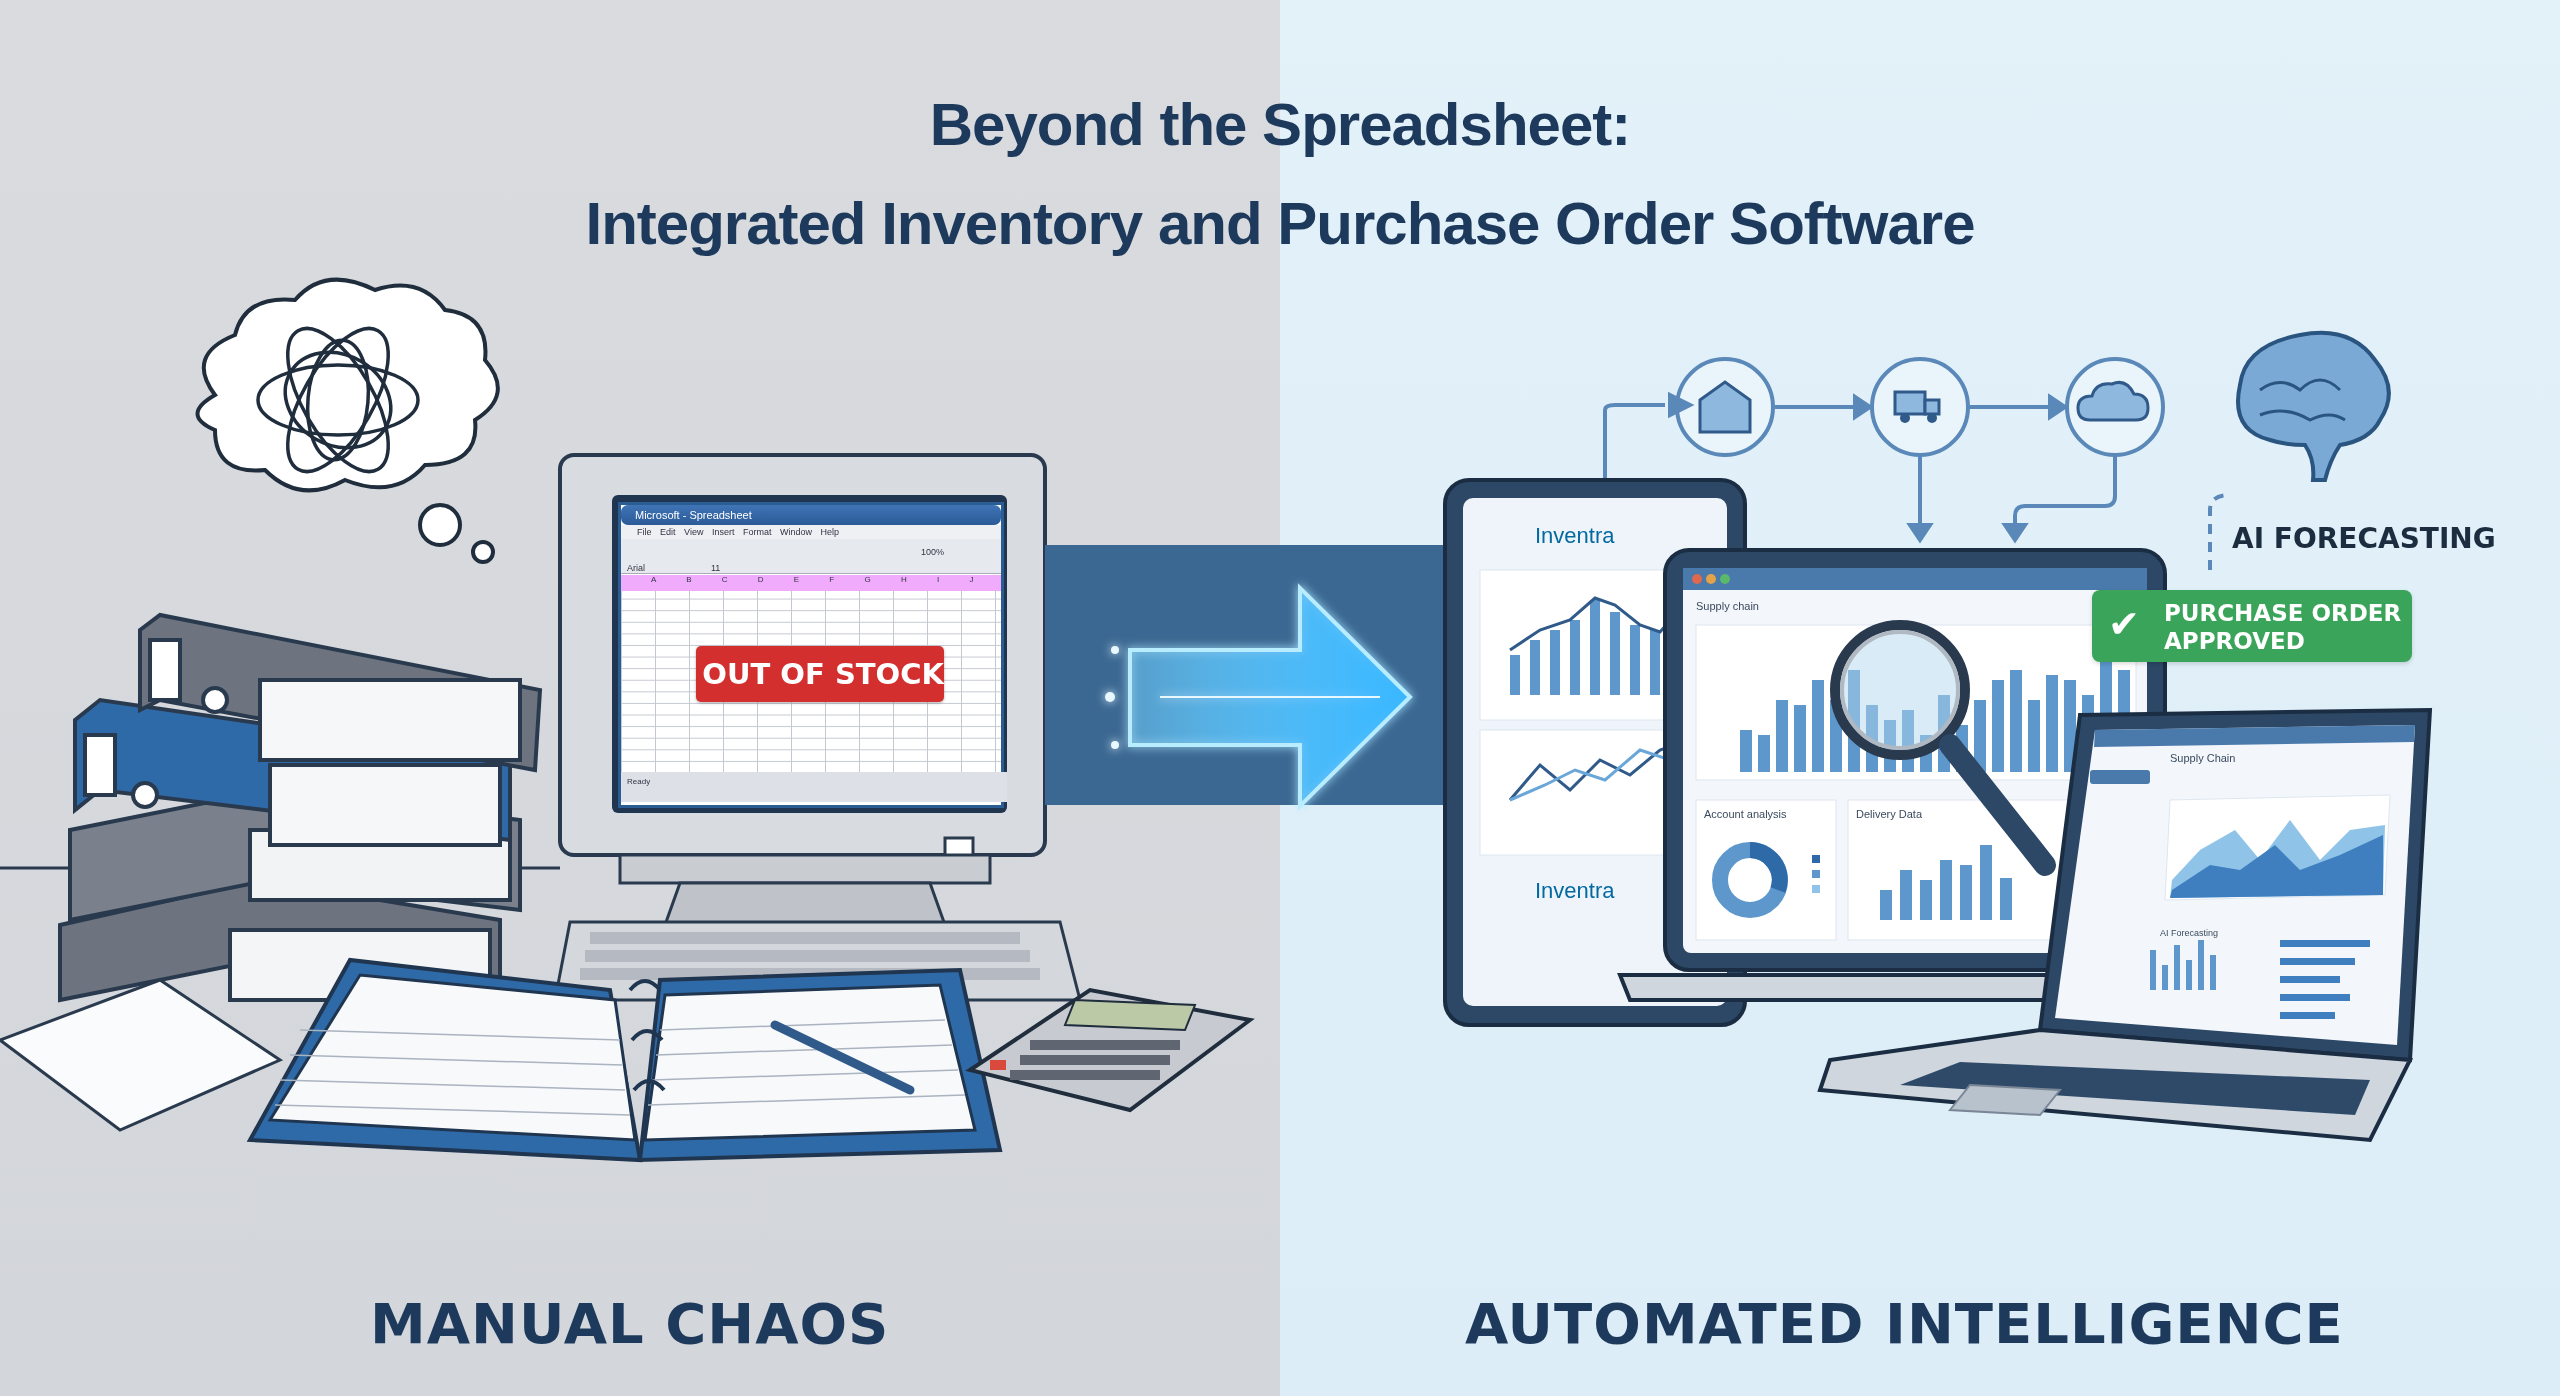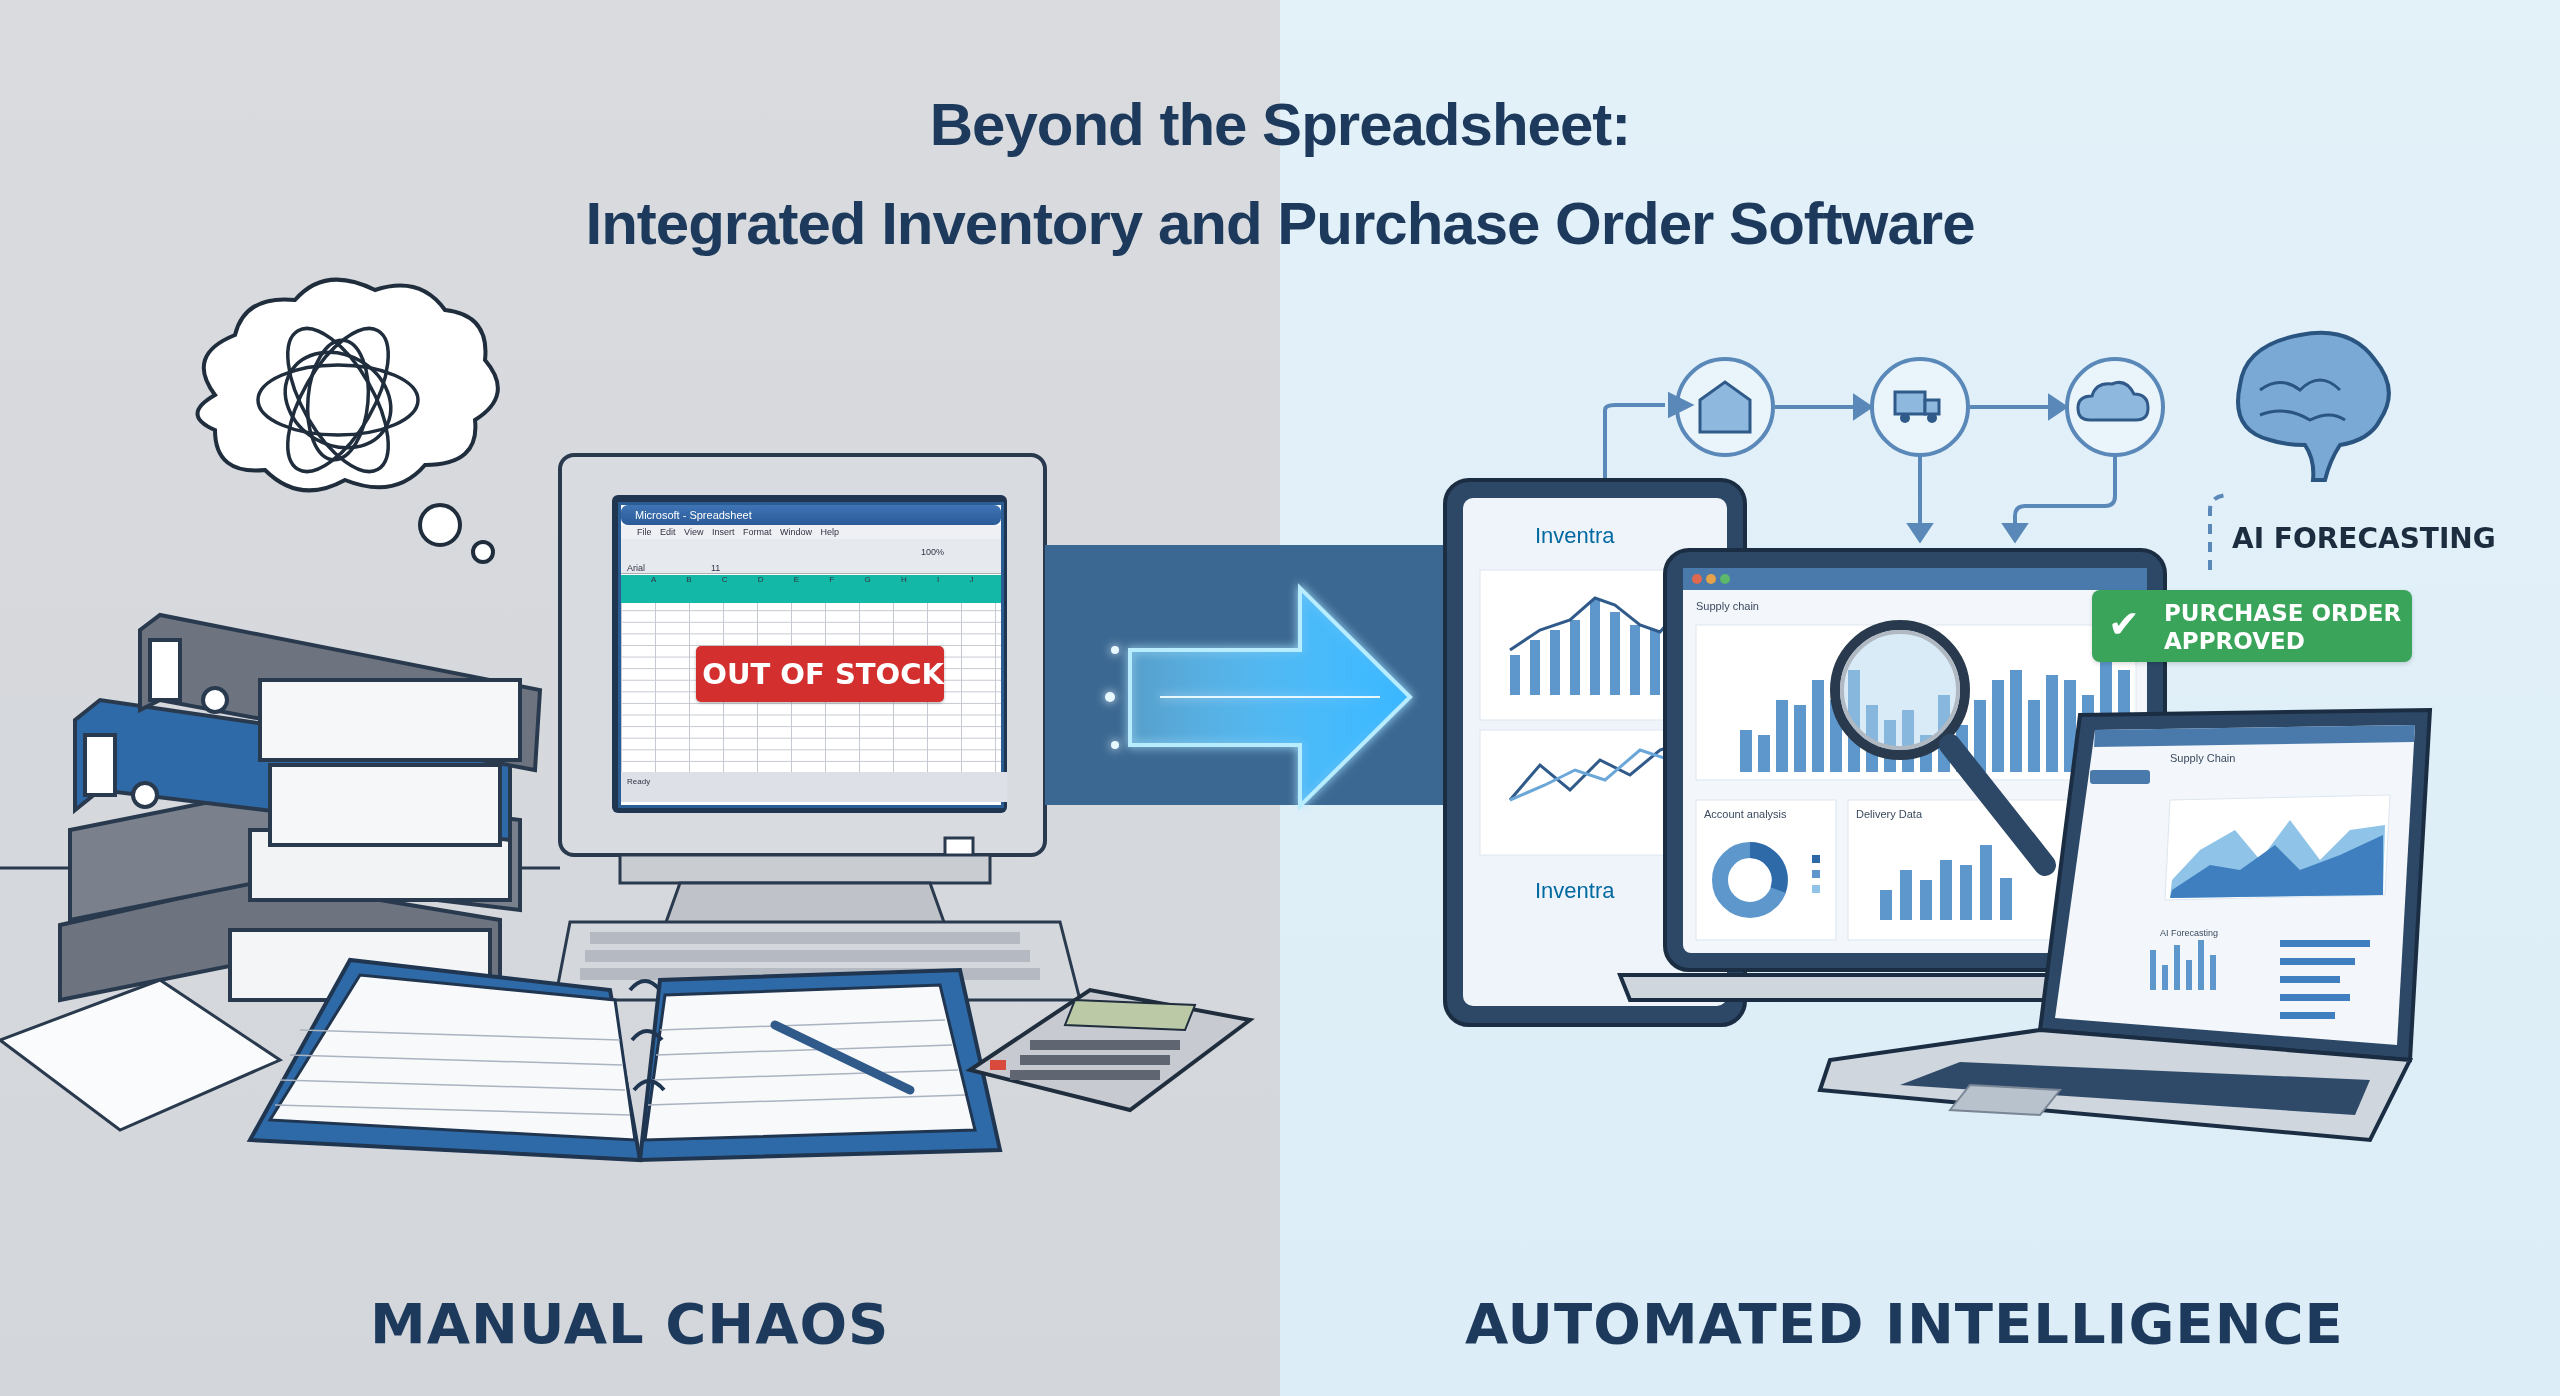--- a/index.html
+++ b/index.html
@@ -291,21 +291,21 @@
     <span>Window</span>
     <span>Help</span>
   </div>
   <div class="tools">
     <span style="position:absolute;left:6px;top:58px;">Arial</span>
     <span style="position:absolute;left:90px;top:58px;">11</span>
     <span style="position:absolute;left:300px;top:42px;">100%</span>
   </div>
   <div class="fx"></div>
   <div class="grid"></div>
-  <div style="position:absolute;left:0;top:70px;width:100%;height:28px;background:#14b8a6;font-size:8px;">
+  <div style="position:absolute;left:0;top:70px;width:100%;height:16px;background:#f0abfc;font-size:8px;">
     <span style="margin-left:30px">A</span>
     <span style="margin-left:28px">B</span>
     <span style="margin-left:28px">C</span>
     <span style="margin-left:28px">D</span>
     <span style="margin-left:28px">E</span>
     <span style="margin-left:28px">F</span>
     <span style="margin-left:28px">G</span>
     <span style="margin-left:28px">H</span>
     <span style="margin-left:28px">I</span>
     <span style="margin-left:28px">J</span>

